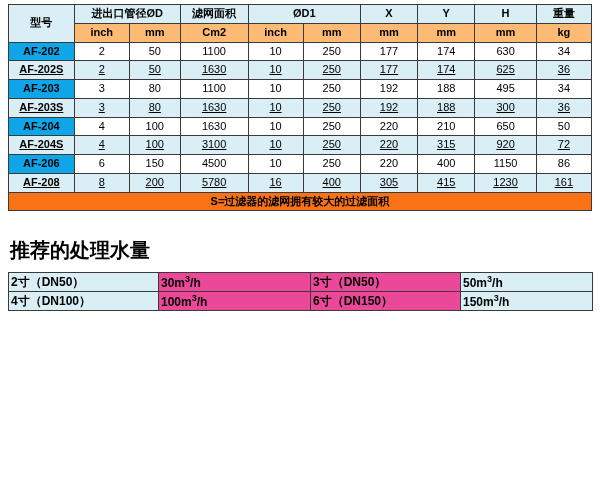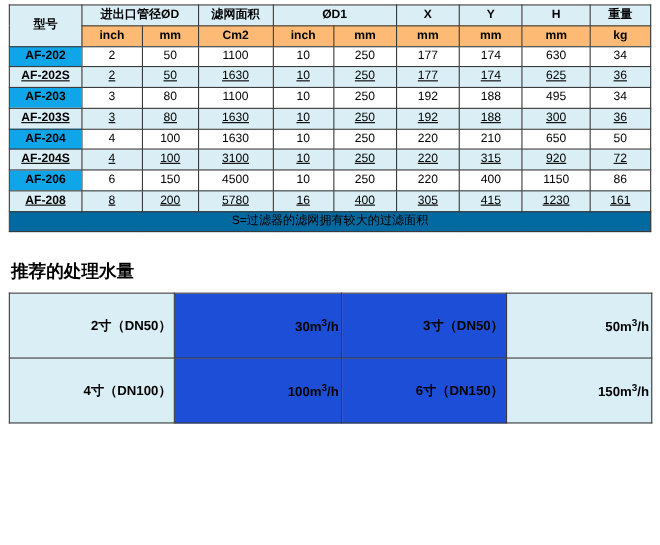--- a/index.html
+++ b/index.html
@@ -57,49 +57,49 @@
   .row-alt td.model-cell {
     background: #d9eef5;
   }
   .row-plain td {
     background: #ffffff;
   }
   .row-plain td.model-cell {
     background: #0ea5e9;
   }
   .note-row td {
-    background: #0369a1;
-    font-weight: normal;
+    background: #f97316;
+    font-weight: bold;
     font-size: 12px;
     padding: 4px 2px;
   }
 
   h2.section-title {
-    font-size: 16px;
+    font-size: 20px;
     font-weight: bold;
     margin: 26px 0 8px 2px;
     font-family: "Liberation Sans", sans-serif;
   }
 
   table.flow {
     border-collapse: collapse;
     width: 584px;
     table-layout: fixed;
   }
   table.flow td {
     border: 1px solid #3a3a3a;
-    text-align: right;
+    text-align: left;
     vertical-align: middle;
     font-size: 12px;
     font-weight: bold;
-    padding: 20px 2px;
+    padding: 0 2px;
     height: 18px;
   }
   td.flow-blue { background: #d9eef5; }
-  td.flow-white { background: #1d4ed8; }
+  td.flow-white { background: #ec4899; }
 
   sup { font-size: 9px; vertical-align: super; }
 
   .col-model { width: 62px; }
   .col-inch1 { width: 52px; }
   .col-mm1 { width: 48px; }
   .col-cm2 { width: 64px; }
   .col-inch2 { width: 52px; }
   .col-mm2 { width: 54px; }
   .col-x { width: 54px; }

